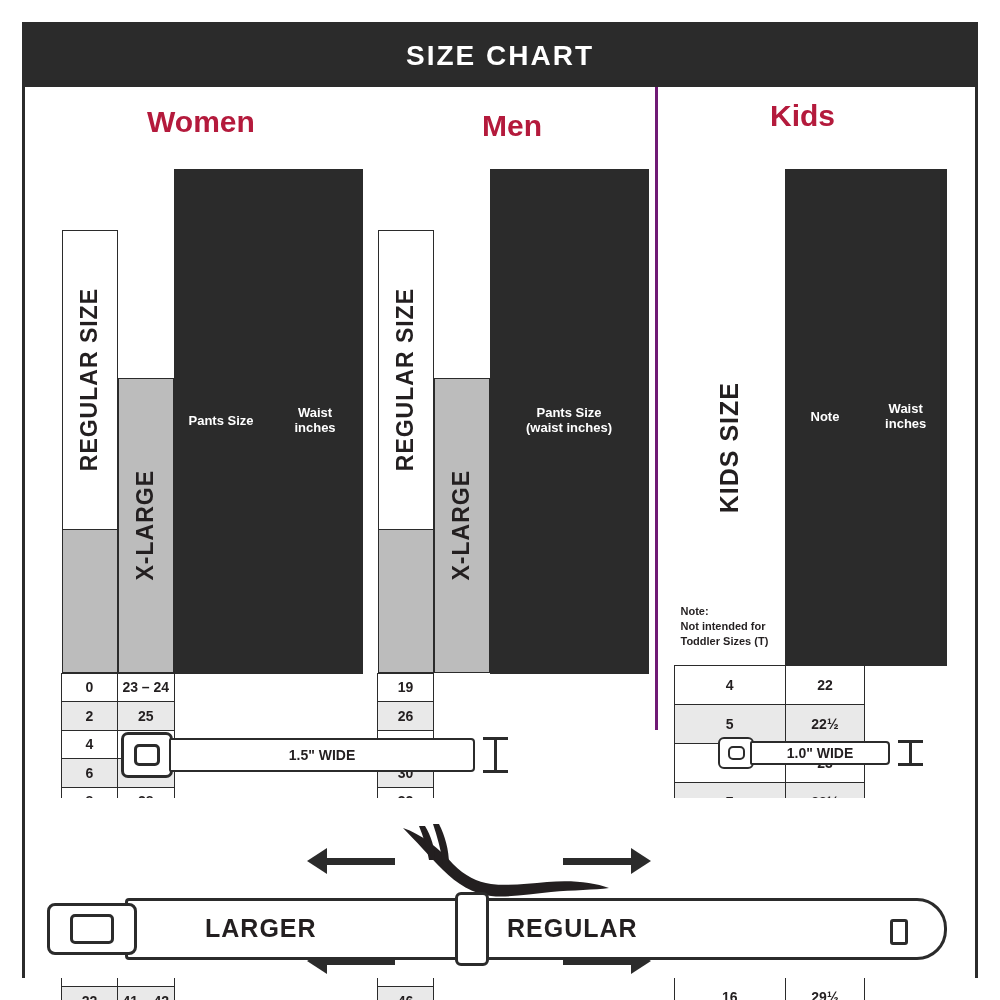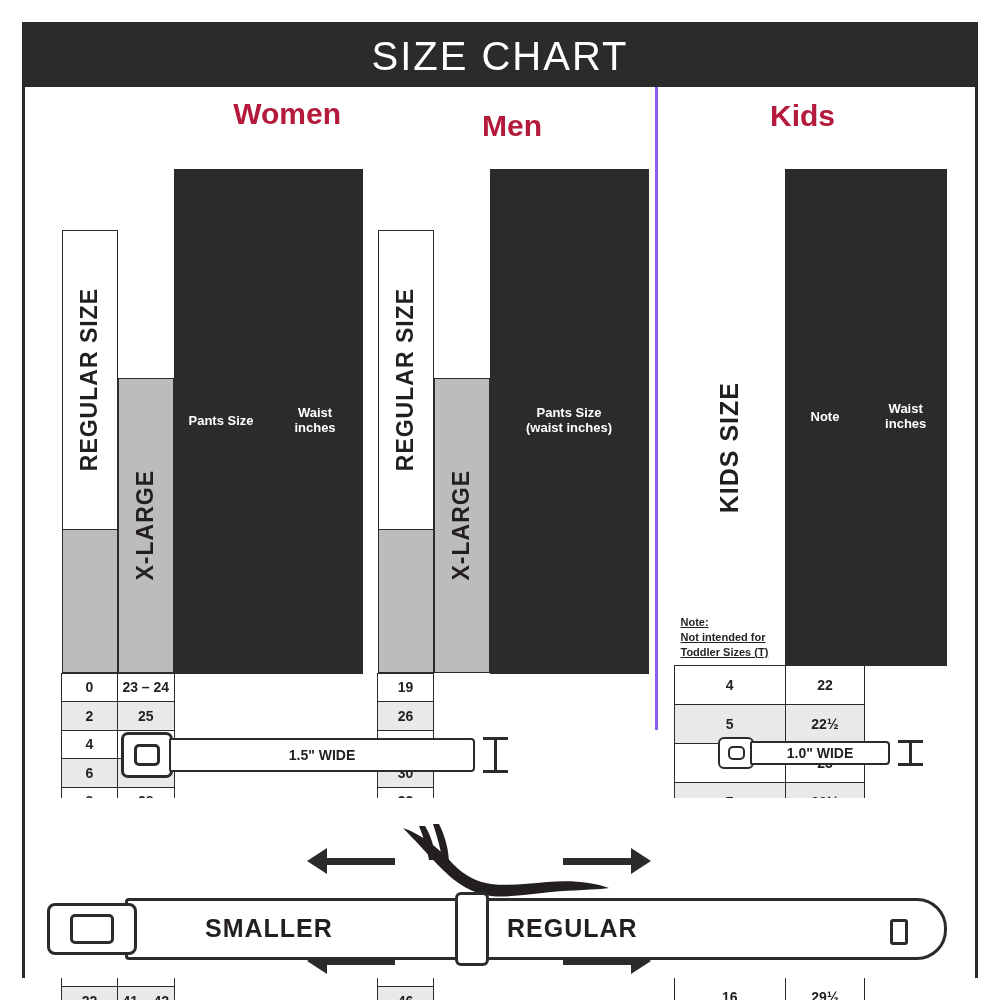--- a/index.html
+++ b/index.html
@@ -29,34 +29,34 @@
   
   .title-bar {
     position: absolute;
     left: 0; top: 0;
     width: 100%; height: 62px;
     background: #2b2b2b;
     display: flex; align-items: center; justify-content: center;
   }
   .title-bar .title {
     color: #ffffff;
-    font-size: 40px;
-    font-weight: normal;
+    font-size: 28px;
+    font-weight: bold;
     letter-spacing: 2px;
   }
 
   
   .tables {
     position: absolute;
     left: 0; top: 62px;
     width: 100%; height: 643px;
     display: flex;
   }
   .col-left { width: 630px; height: 100%; position: relative; }
-  .col-right { width: 292px; height: 100%; position: relative; border-left: 3px solid #8b5cf6; }
+  .col-right { width: 292px; height: 100%; position: relative; border-left: 3px solid #701a75; }
 
   .section-heading {
     text-align: center;
     color: #b41a3c;
     font-size: 30px;
     font-weight: bold;
     margin-top: 12px;
   }
 
   
@@ -256,21 +256,21 @@
 
     <div class="title-bar">
       <div class="title">SIZE CHART</div>
     </div>
 
     <div class="tables">
 
       <div class="col-left">
 
         <div style="position:absolute;left:36px;top:10px;width:280px;">
-          <div class="section-heading" style="margin:0;text-align:right;">Women</div>
+          <div class="section-heading" style="margin:8px;">Women</div>
         </div>
         <div style="position:absolute;left:352px;top:10px;width:270px;">
           <div class="section-heading" style="margin:12px;">Men</div>
         </div>
 
         <div class="women-wrap">
           <table class="sizetable">
             <tbody>
                 <tr>
               <td rowspan="16" style="width:56px;background:#ffffff;border:none;padding:0;">
@@ -435,21 +435,21 @@
 
         <div class="kids-wrap">
           <table class="sizetable">
             <tbody>
                 <tr>
               <td rowspan="13" style="width:110px;background:#ffffff;border:none;padding:0;vertical-align:top;">
                 <div style="position:relative;width:110px;height:495px;">
                   <div style="position:absolute;left:0;top:62px;width:110px;height:433px;display:flex;align-items:center;justify-content:center;">
                     <span class="vlabel" style="font-size:25px;">KIDS SIZE</span>
                   </div>
-                  <div style="position:absolute;left:0;bottom:5px;width:110px;text-decoration:underline;">
+                  <div style="position:absolute;left:0;bottom:16px;width:110px;">
                     <div class="note">Note:</div>
                     <div class="note">Not intended for</div>
                     <div class="note">Toddler Sizes (T)</div>
                   </div>
                 </div>
               </td>
               <td class="hdr" style="width:88px;">
                 <span>Note</span>
               </td>
               <td class="hdr" style="width:88px;">
@@ -541,19 +541,19 @@
       </svg>
 
       <div class="big-belt">
         <div class="bb-strap">
           <div class="bb-tip-hole"></div>
         </div>
         <div class="bb-buckle">
           <div class="bb-buckle-inner"></div>
         </div>
         <div class="lever"></div>
-        <div class="word-smaller">SMALLER</div>
+        <div class="word-smaller">LARGER</div>
         <div class="word-larger">REGULAR</div>
       </div>
     </div>
 
   </div>
 </div>
 
 </body></html>

